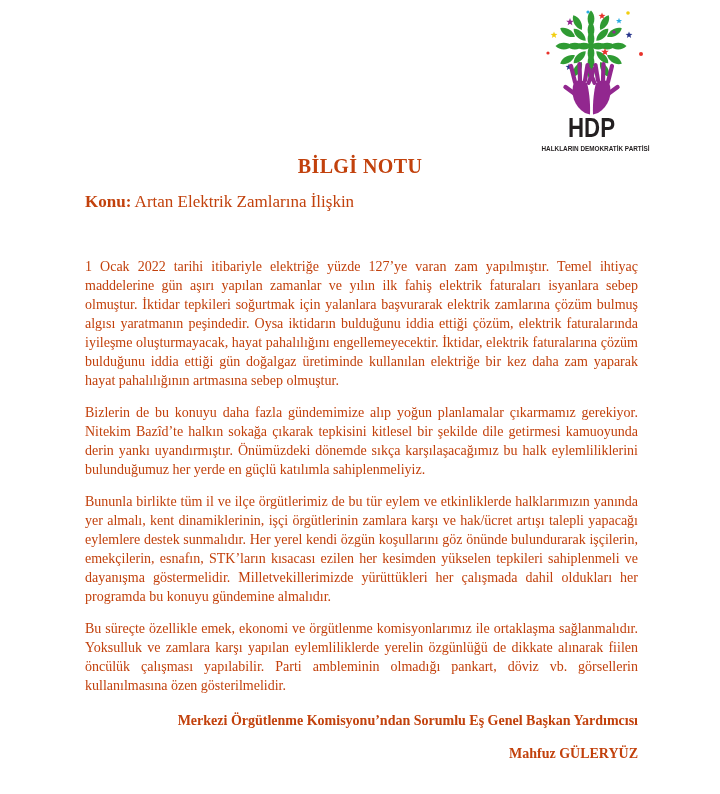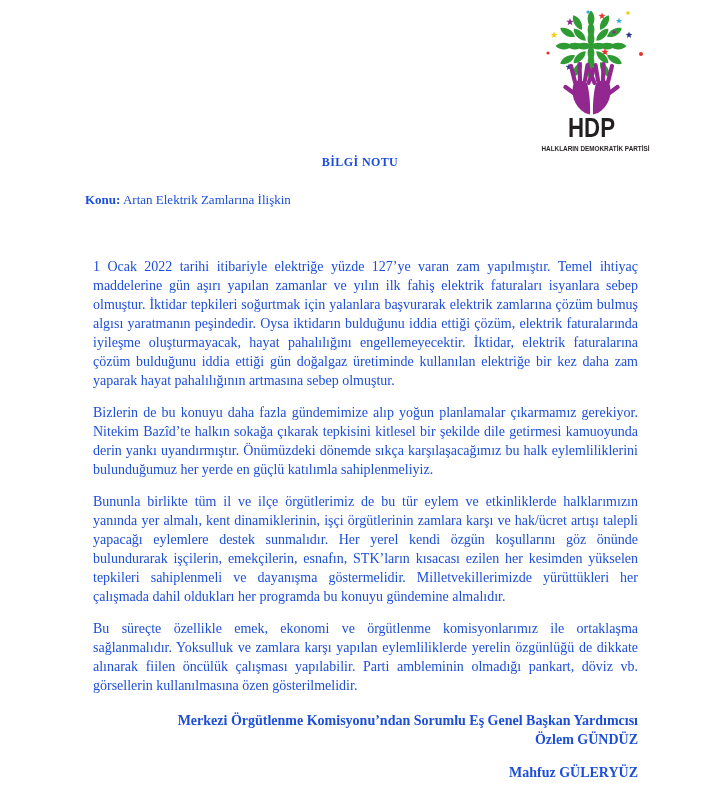--- a/index.html
+++ b/index.html
@@ -1,29 +1,29 @@
 <!DOCTYPE html>
 <html><head>
 <meta charset="utf-8">
 <style>
   html,body{margin:0;padding:0;background:#ffffff;}
   .page{
     position:relative;width:720px;height:794px;background:#ffffff;
-    font-family:"Liberation Serif",serif;color:#1d4ed8;overflow:hidden;
+    font-family:"Liberation Serif",serif;color:#c2410c;overflow:hidden;
   }
   .logo{position:absolute;left:540px;top:6px;width:112px;height:148px;}
   .logo text{font-family:"Liberation Sans",sans-serif;font-weight:bold;}
   .doc-title{
     position:absolute;left:0;top:155px;width:720px;margin:0;
-    text-align:center;font-size:12px;font-weight:bold;letter-spacing:0.4px;
+    text-align:center;font-size:20px;font-weight:bold;letter-spacing:0.4px;
   }
-  .subject{position:absolute;left:85px;top:192px;margin:0;font-size:13px;}
+  .subject{position:absolute;left:85px;top:192px;margin:0;font-size:17px;}
   .subject b{font-weight:bold;}
   .body-text{position:absolute;left:85px;top:257px;width:553px;font-size:14px;line-height:19px;}
-  .body-text p{margin:0 0 13px 8px;text-align:justify;}
+  .body-text p{margin:0 0 13px 0;text-align:justify;}
   .sig{margin:0 0 14px 0;}
   .sig p{margin:0;text-align:right;font-weight:bold;line-height:19px;}
   .sig-gap{height:3px;}
 </style>
 </head>
 <body>
 
 <div class="page">
 
   <svg class="logo" viewBox="0 0 112 148" aria-hidden="true">
@@ -109,21 +109,20 @@
   <div class="body-text">
     <p>1 Ocak 2022 tarihi itibariyle elektriğe yüzde 127’ye varan zam yapılmıştır. Temel ihtiyaç maddelerine gün aşırı yapılan zamanlar ve yılın ilk fahiş elektrik faturaları isyanlara sebep olmuştur. İktidar tepkileri soğurtmak için yalanlara başvurarak elektrik zamlarına çözüm bulmuş algısı yaratmanın peşindedir. Oysa iktidarın bulduğunu iddia ettiği çözüm, elektrik faturalarında iyileşme oluşturmayacak, hayat pahalılığını engellemeyecektir. İktidar, elektrik faturalarına çözüm bulduğunu iddia ettiği gün doğalgaz üretiminde kullanılan elektriğe bir kez daha zam yaparak hayat pahalılığının artmasına sebep olmuştur.</p>
     <p>Bizlerin de bu konuyu daha fazla gündemimize alıp yoğun planlamalar çıkarmamız gerekiyor. Nitekim Bazîd’te halkın sokağa çıkarak tepkisini kitlesel bir şekilde dile getirmesi kamuoyunda derin yankı uyandırmıştır. Önümüzdeki dönemde sıkça karşılaşacağımız bu halk eylemliliklerini bulunduğumuz her yerde en güçlü katılımla sahiplenmeliyiz.</p>
     <p>Bununla birlikte tüm il ve ilçe örgütlerimiz de bu tür eylem ve etkinliklerde halklarımızın yanında yer almalı, kent dinamiklerinin, işçi örgütlerinin zamlara karşı ve hak/ücret artışı talepli yapacağı eylemlere destek sunmalıdır. Her yerel kendi özgün koşullarını göz önünde bulundurarak işçilerin, emekçilerin, esnafın, STK’ların kısacası ezilen her kesimden yükselen tepkileri sahiplenmeli ve dayanışma göstermelidir. Milletvekillerimizde yürüttükleri her çalışmada dahil oldukları her programda bu konuyu gündemine almalıdır.</p>
     <p>Bu süreçte özellikle emek, ekonomi ve örgütlenme komisyonlarımız ile ortaklaşma sağlanmalıdır. Yoksulluk ve zamlara karşı yapılan eylemliliklerde yerelin özgünlüğü de dikkate alınarak fiilen öncülük çalışması yapılabilir. Parti ambleminin olmadığı pankart, döviz vb. görsellerin kullanılmasına özen gösterilmelidir.</p>
 
     <div class="sig-gap"></div>
 
     <div class="sig">
       <p>Merkezi Örgütlenme Komisyonu’ndan Sorumlu Eş Genel Başkan Yardımcısı</p>
-      <p>Özlem GÜNDÜZ</p>
     </div>
 
     <div class="sig">
       <p>Mahfuz GÜLERYÜZ</p>
     </div>
   </div>
 
 </div>
 
 </body></html>

